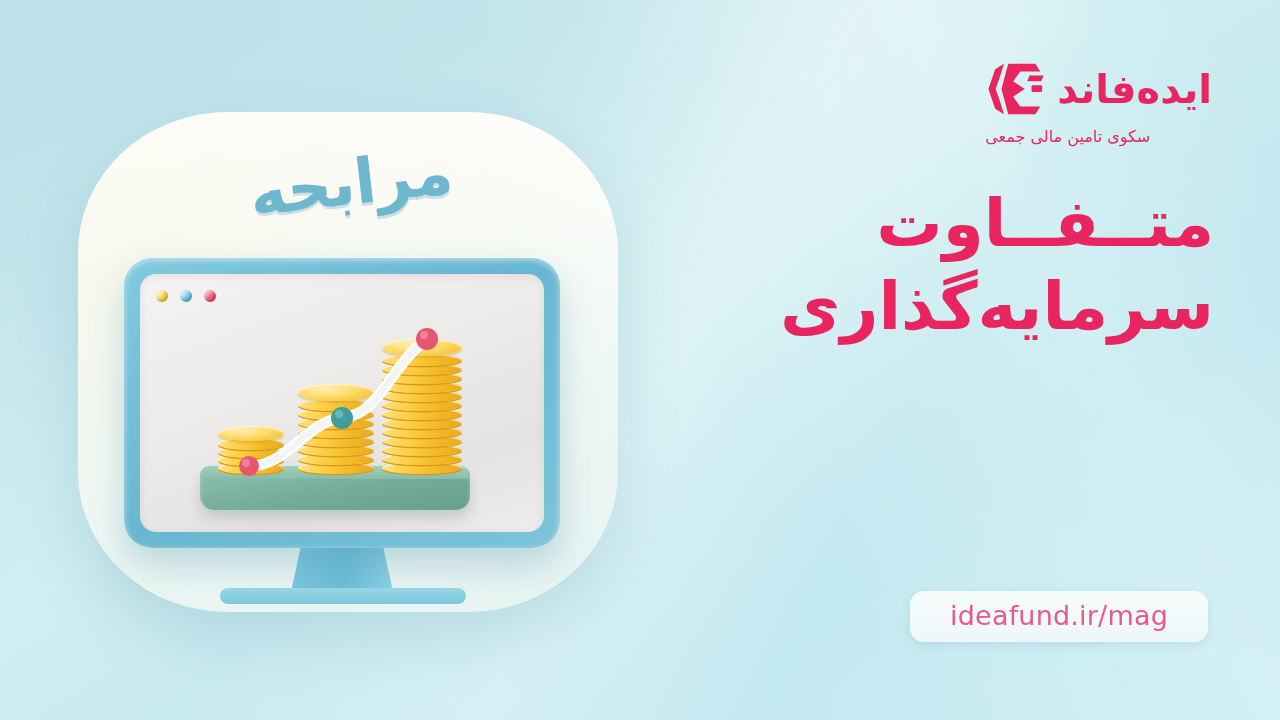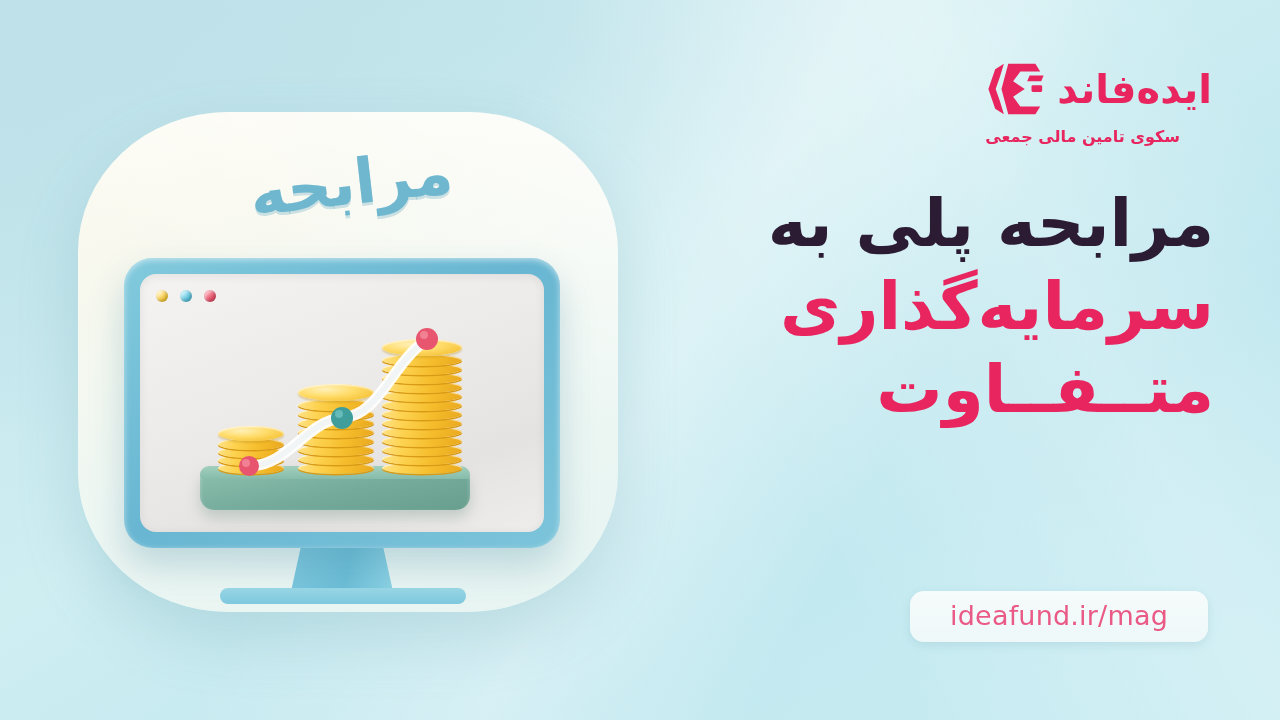--- a/index.html
+++ b/index.html
@@ -113,21 +113,21 @@
   }
   .logo-row{display:flex;align-items:center;gap:10px;flex-direction:row-reverse;}
   .logo-mark{width:62px;height:62px;display:block;}
   .logo-word{
     font-size:40px;font-weight:700;color:#e8255e;letter-spacing:-1px;line-height:1;
     white-space:nowrap;
     text-align:right;
   }
   .logo-tag{
     margin-top:7px;margin-right:2px;
-    font-size:16px;font-weight:700;color:#e8255e;white-space:nowrap;
+    font-size:16px;font-weight:400;color:#e8255e;white-space:nowrap;
   }
 
   .headline{
     position:absolute;right:66px;top:182px;width:500px;
     text-align:right;
   }
   .hl{
     font-size:66px;font-weight:800;line-height:1.26;margin:0;white-space:nowrap;
     letter-spacing:-1px;
   }
@@ -245,23 +245,22 @@
 
             <rect x="48" y="28" width="11" height="7" rx="1.5"></rect>
           </g>
         </svg>
         <span class="logo-word">ایده‌فاند</span>
       </div>
       <span class="logo-tag">سکوی تامین مالی جمعی</span>
     </div>
 
     <div class="headline">
-      <p class="hl dark">مرابحه پلی به</p>
+      <p class="hl pink">متــفــاوت</p>
       <p class="hl pink">سرمایه‌گذاری</p>
-      <p class="hl pink">متــفــاوت</p>
     </div>
 
     <div class="url-badge">
       <span class="url-text">ideafund.ir/mag</span>
     </div>
 
   </div>
 </div>
 
 </body></html>

